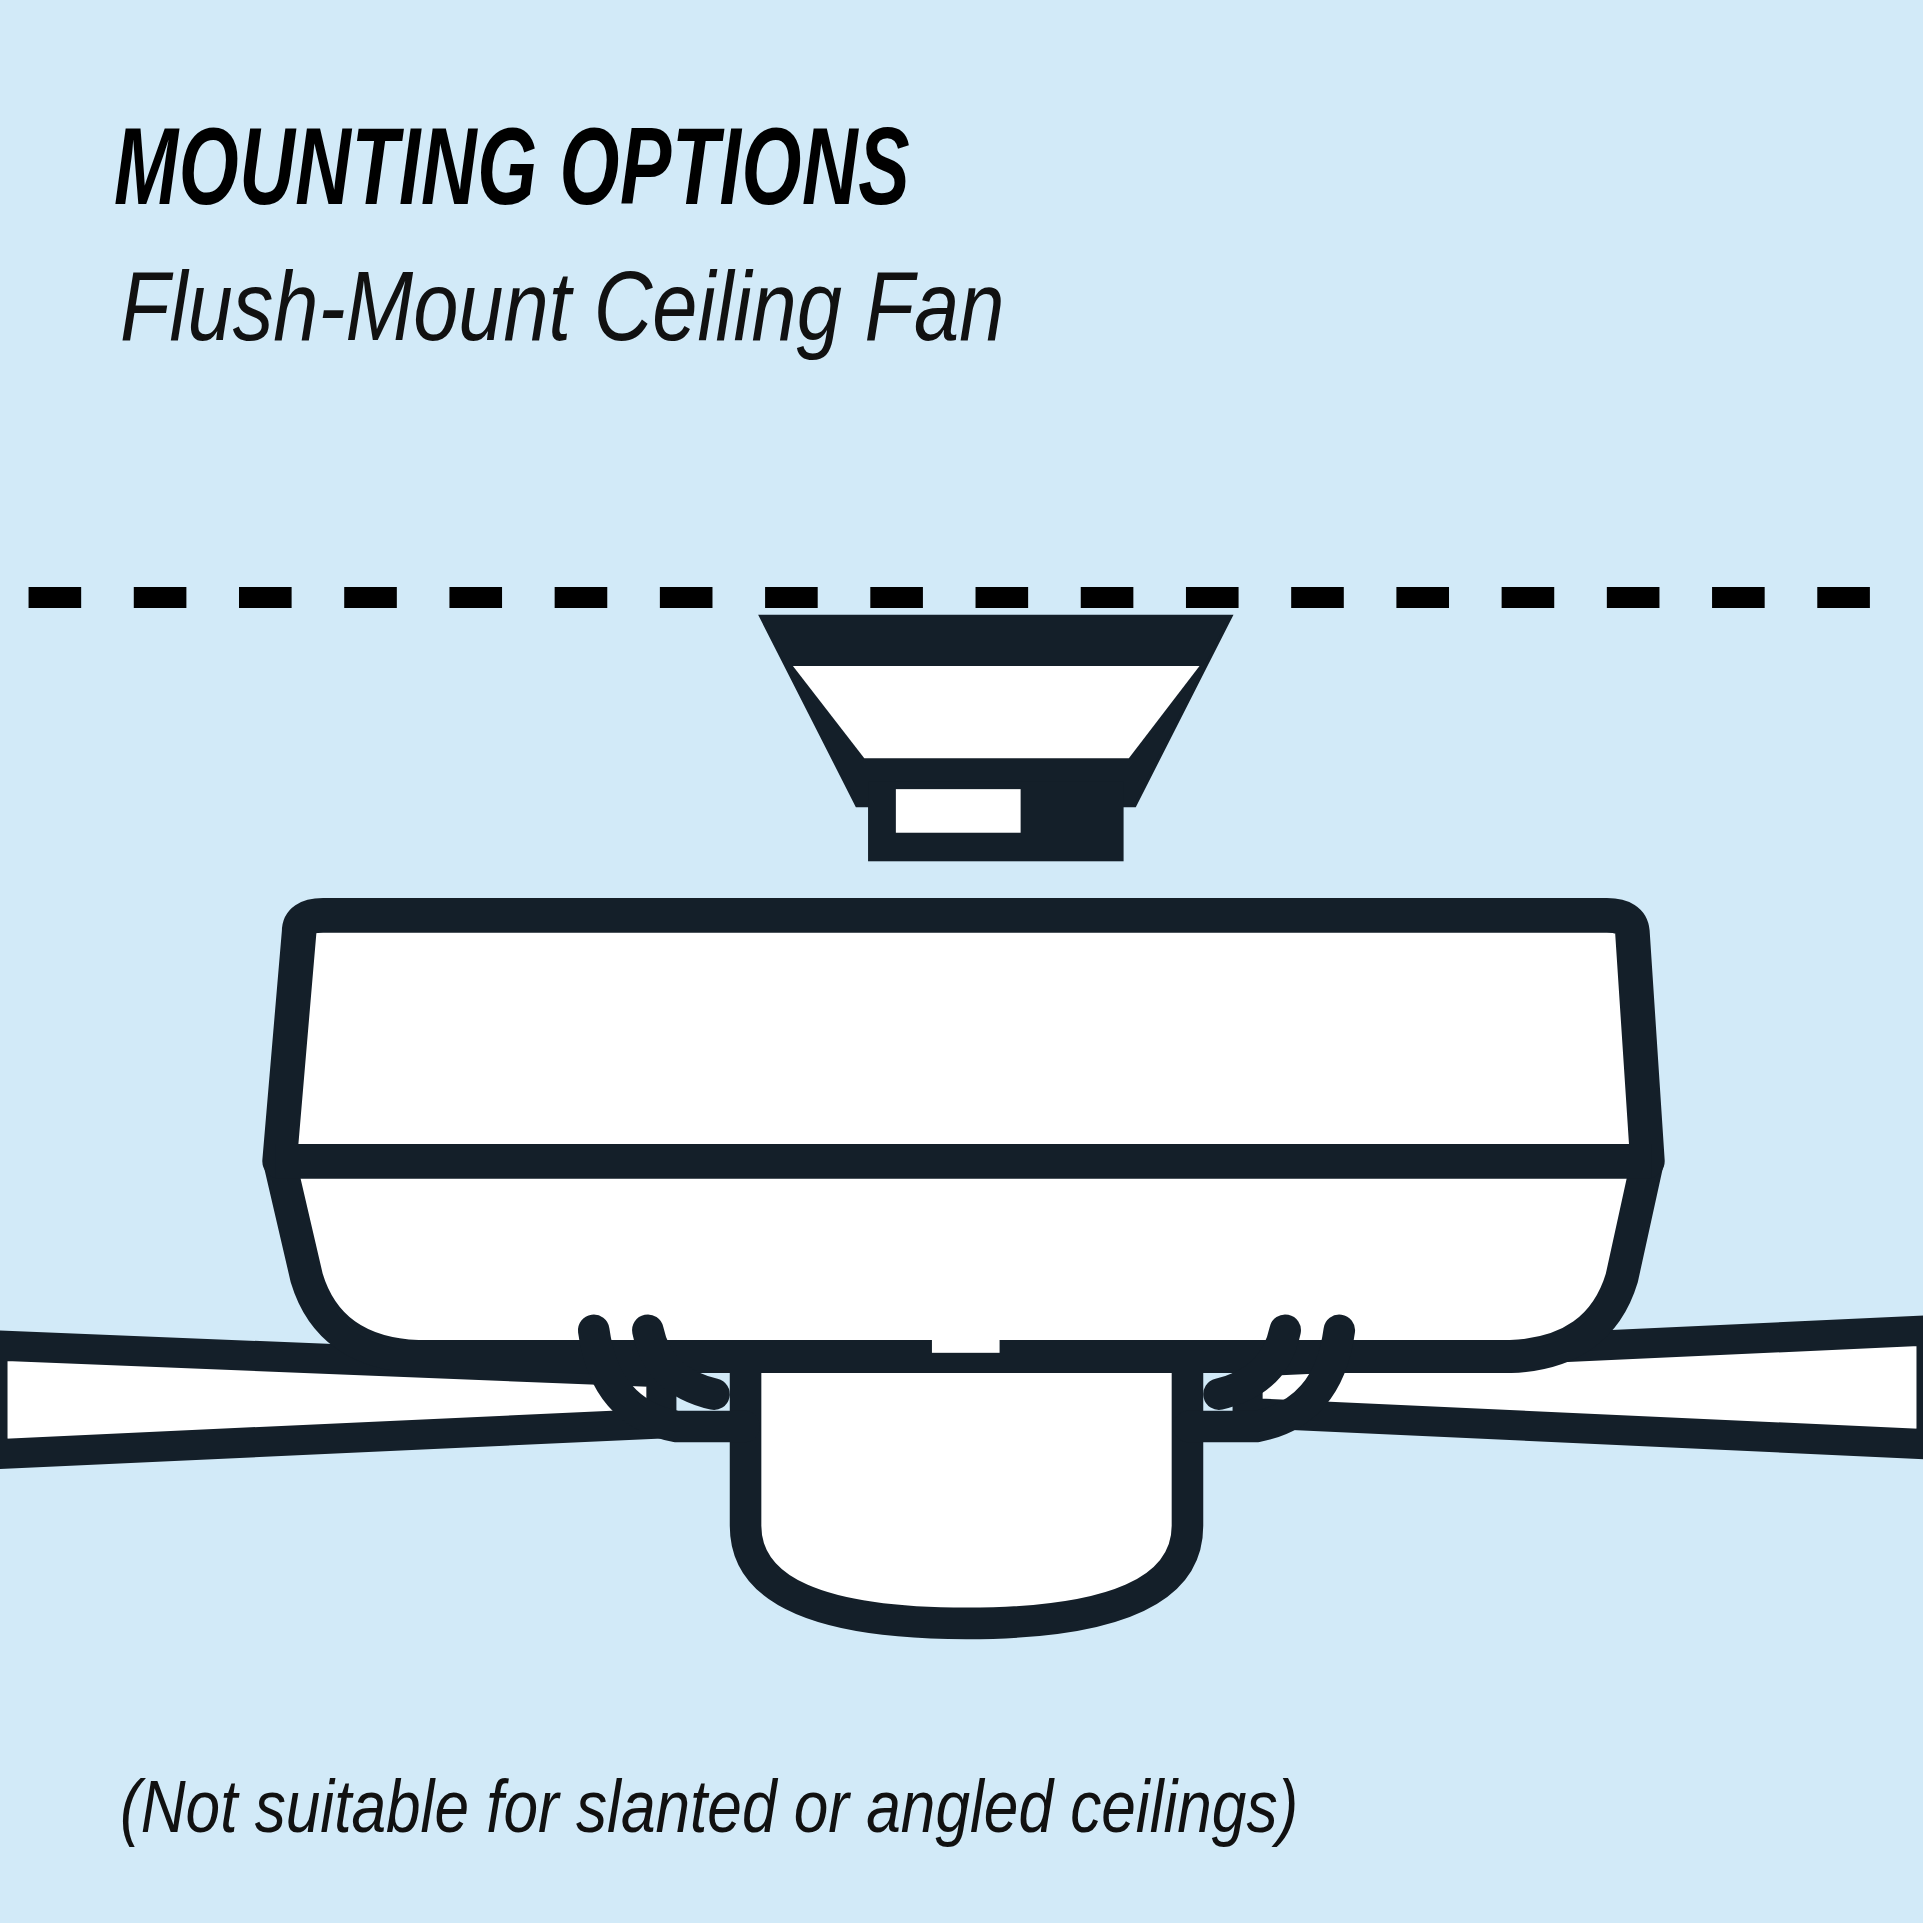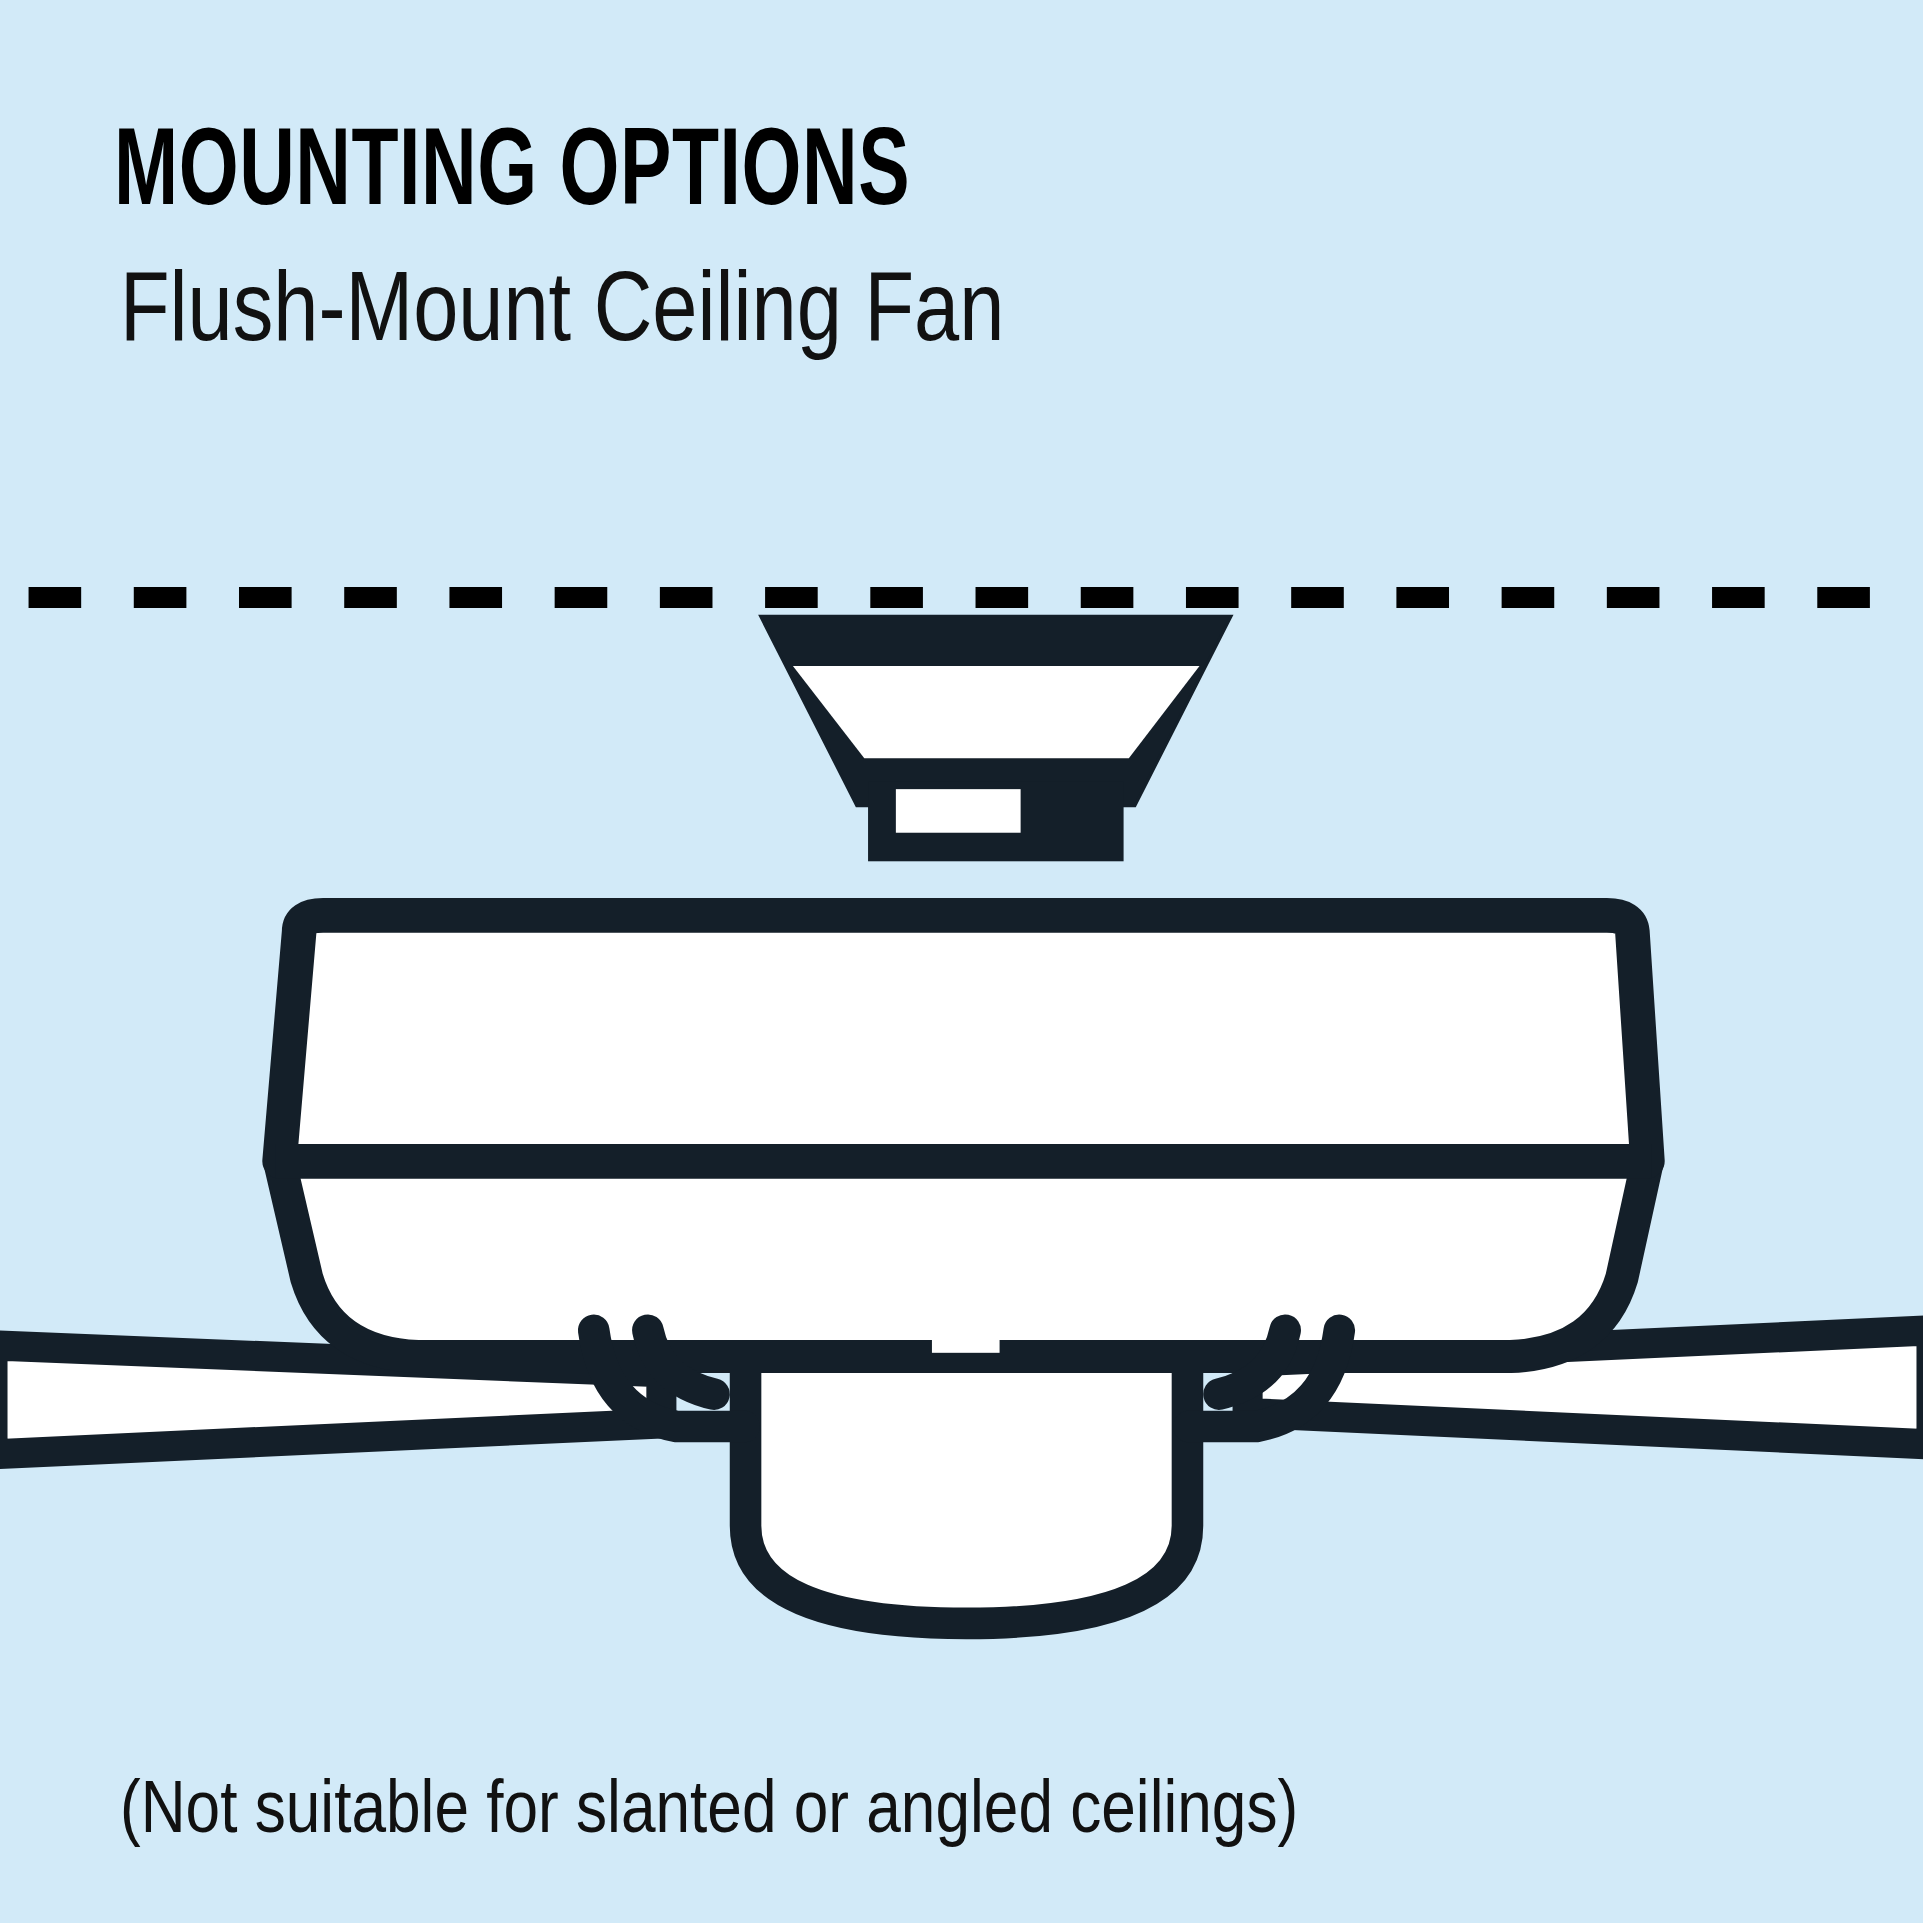--- a/index.html
+++ b/index.html
@@ -24,20 +24,21 @@
     position: absolute;
     inset: 0;
     width: 1924px;
     height: 1924px;
     display: block;
   }
   .text-layer {
     position: absolute;
     inset: 0;
     pointer-events: none;
+    font-style: italic;
   }
   .title {
     position: absolute;
     left: 114px;
     top: 111px;
     margin: 0;
     font-family: "Liberation Sans Narrow", "Liberation Sans", "DejaVu Sans Condensed", sans-serif;
     font-weight: 700;
     font-size: 110px;
     line-height: 1.0;

